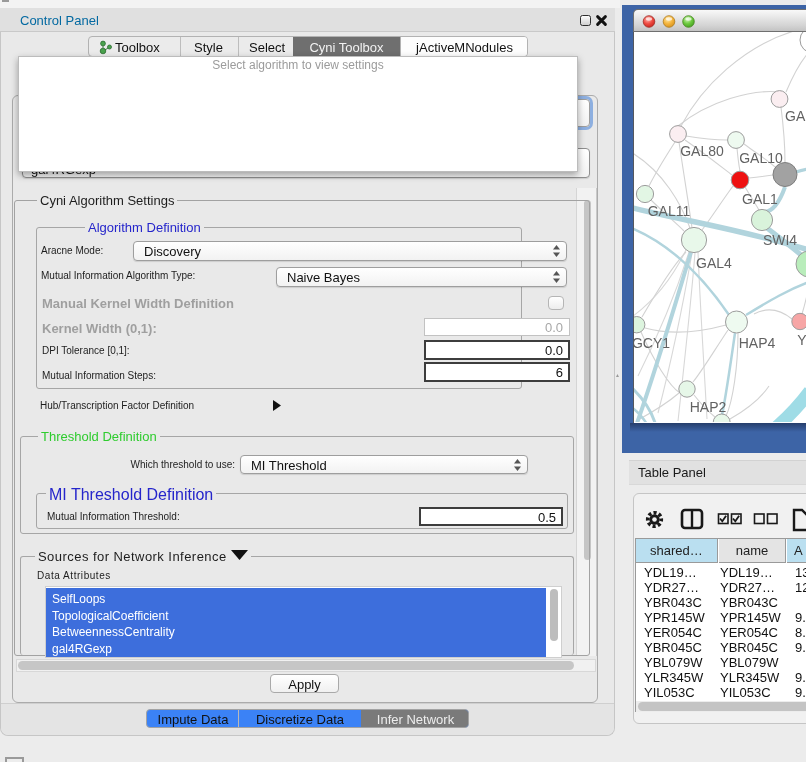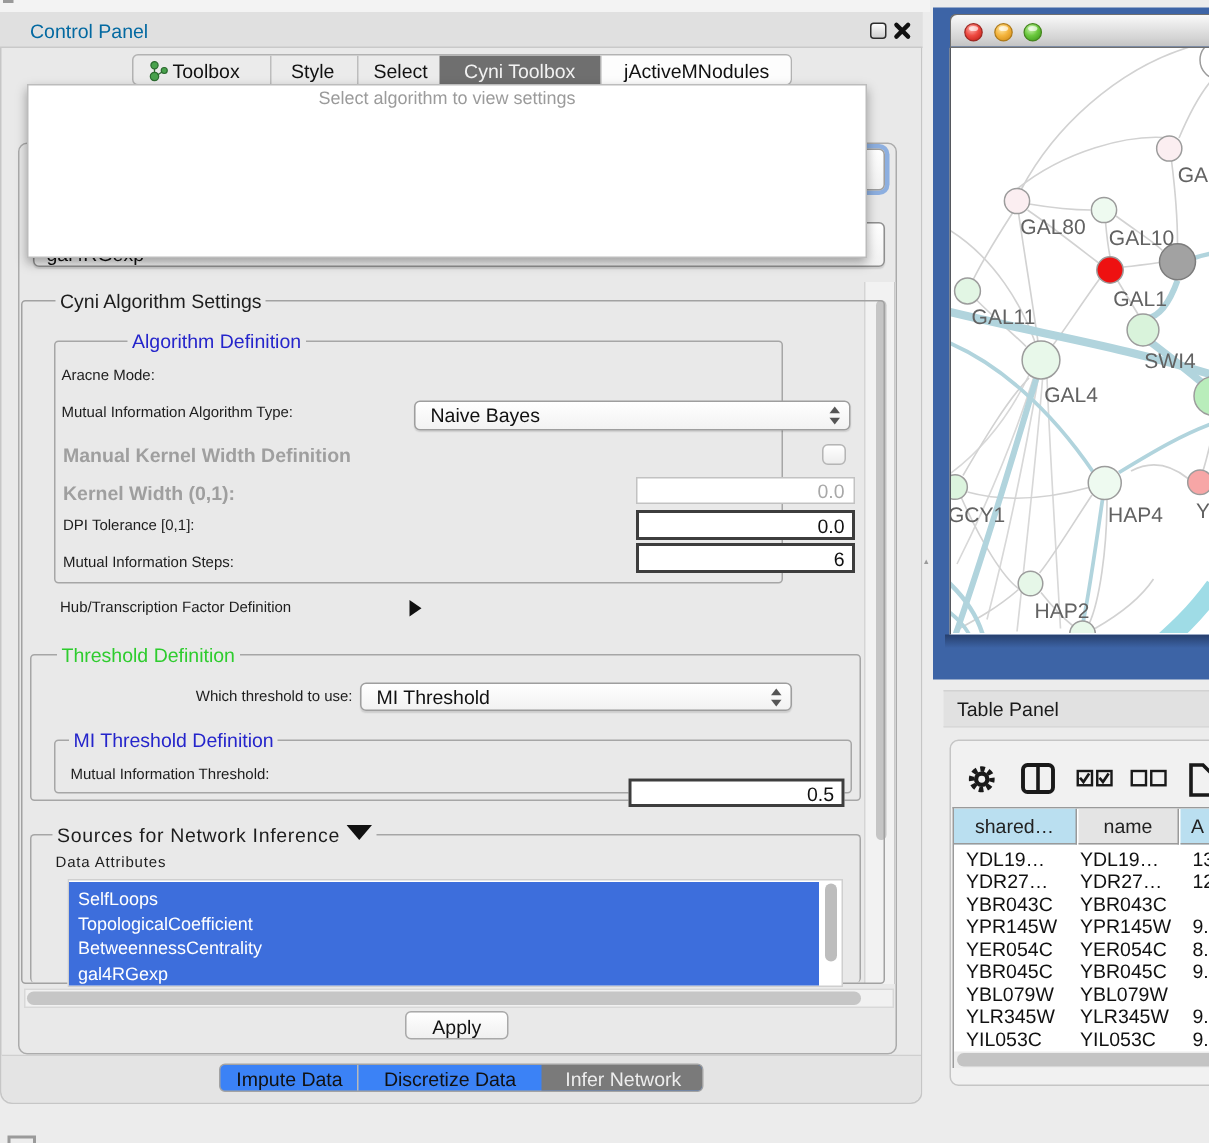--- a/index.html
+++ b/index.html
@@ -61,20 +61,27 @@
   <div class="abs" style="left:584px;top:200px;width:7px;height:360px;background:#c5c5c5;border-radius:4px;"></div>
 
   <div class="grp" style="left:14px;top:200px;width:576px;height:456px;border-color:#a2a2a2;">
     <span style="left:22px;color:#1d1d1d;font-size:13px;">Cyni Algorithm Settings</span>
   </div>
 
   <div class="grp" style="left:36px;top:227px;width:486px;height:162px;">
     <span style="left:48px;color:#2525cb;font-size:13px;">Algorithm Definition</span>
   </div>
   <div class="abs lbl" style="left:41px;top:245px;">Aracne Mode:</div>
+  <div class="abs combo" style="left:133px;top:241px;width:434px;height:20px;">
+    <span class="ct">Discovery</span>
+    <svg class="carets" style="right:5px;" viewBox="0 0 9 14">
+        <path d="M4.5 1 L8 5.5 L1 5.5 Z" fill="#555"></path>
+        <path d="M4.5 13 L8 8.5 L1 8.5 Z" fill="#555"></path>
+      </svg>
+  </div>
   <div class="abs lbl" style="left:41px;top:270px;">Mutual Information Algorithm Type:</div>
   <div class="abs glbl" style="left:42px;top:296px;">Manual Kernel Width Definition</div>
   <div class="abs combo" style="left:276px;top:267px;width:291px;height:20px;">
     <span class="ct">Naive Bayes</span>
     <svg class="carets" style="right:5px;" viewBox="0 0 9 14">
         <path d="M4.5 1 L8 5.5 L1 5.5 Z" fill="#555"></path>
         <path d="M4.5 13 L8 8.5 L1 8.5 Z" fill="#555"></path>
       </svg>
   </div>
   <div class="abs" style="left:548px;top:296px;width:16px;height:14px;border:1px solid #b5b5b5;border-radius:4px;background:linear-gradient(#ffffff,#ededed);"></div>
@@ -95,24 +102,24 @@
   </div>
   <div class="abs lbl" style="left:20px;top:459px;width:215px;text-align:right;">Which threshold to use:</div>
   <div class="abs combo" style="left:240px;top:455px;width:288px;height:19px;">
     <span class="ct">MI Threshold</span>
     <svg class="carets" style="right:5px;" viewBox="0 0 9 14">
         <path d="M4.5 1 L8 5.5 L1 5.5 Z" fill="#555"></path>
         <path d="M4.5 13 L8 8.5 L1 8.5 Z" fill="#555"></path>
       </svg>
   </div>
   <div class="grp" style="left:36px;top:493px;width:532px;height:36px;">
-    <span style="left:9px;color:#2525cb;font-size:13px;">MI Threshold Definition</span>
+    <span style="left:9px;color:#2525cb;font-size:16px;">MI Threshold Definition</span>
   </div>
   <div class="abs lbl" style="left:47px;top:511px;">Mutual Information Threshold:</div>
-  <div class="field" style="left:419px;top:507px;width:144px;height:19px;border:2px solid #3d3d3d;padding:1px 5px 0 0;margin-top:12px;">0.5</div>
+  <div class="field" style="left:419px;top:507px;width:144px;height:19px;border:2px solid #3d3d3d;padding:1px 5px 0 0;">0.5</div>
 
   <div class="grp" style="left:20px;top:556px;width:554px;height:99px;border-bottom:none;">
     <span style="left:14px;color:#1d1d1d;font-size:13px;letter-spacing:0.45px;">Sources for Network Inference <svg width="17" height="10" viewBox="0 0 17 10" style="vertical-align:1px;">
           <path d="M0,0 h17 l-8.5,10 z" fill="#111"></path>
         </svg></span>
   </div>
   <div class="abs lbl" style="left:37px;top:570px;letter-spacing:0.55px;">Data Attributes</div>
   <div class="abs" style="left:45px;top:586px;width:517px;height:72px;background:#fff;border:1px solid #cfcfcf;"></div>
   <div class="abs" style="left:46px;top:588px;width:500px;height:69px;background:#3d6edc;"></div>
   <div class="abs" style="left:52px;top:591px;font-size:12px;color:#fff;line-height:16.5px;white-space:pre;">SelfLoops

